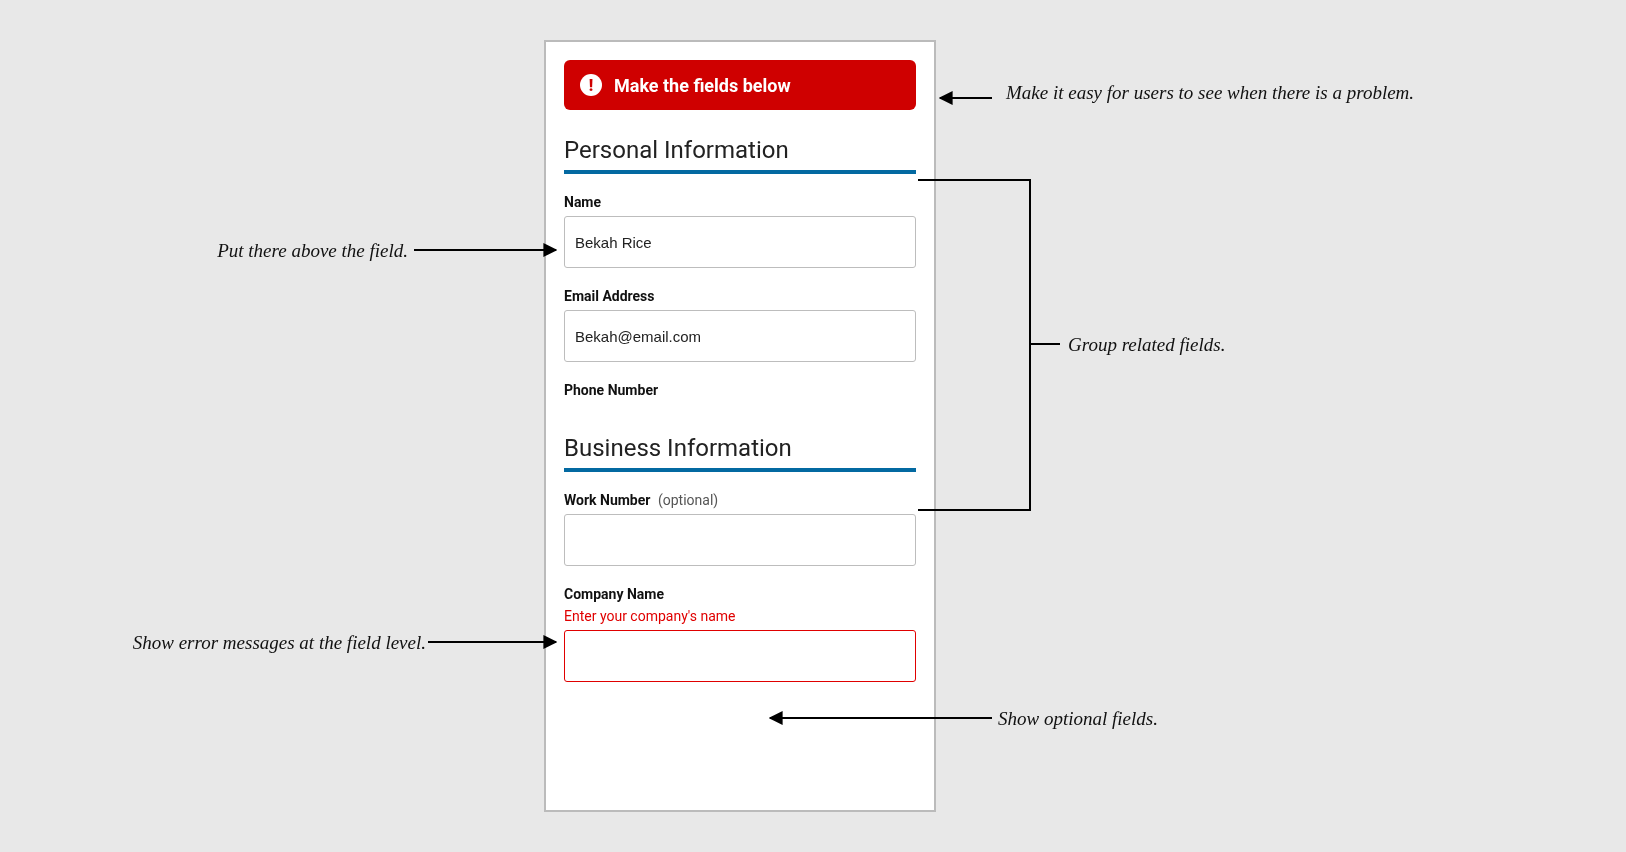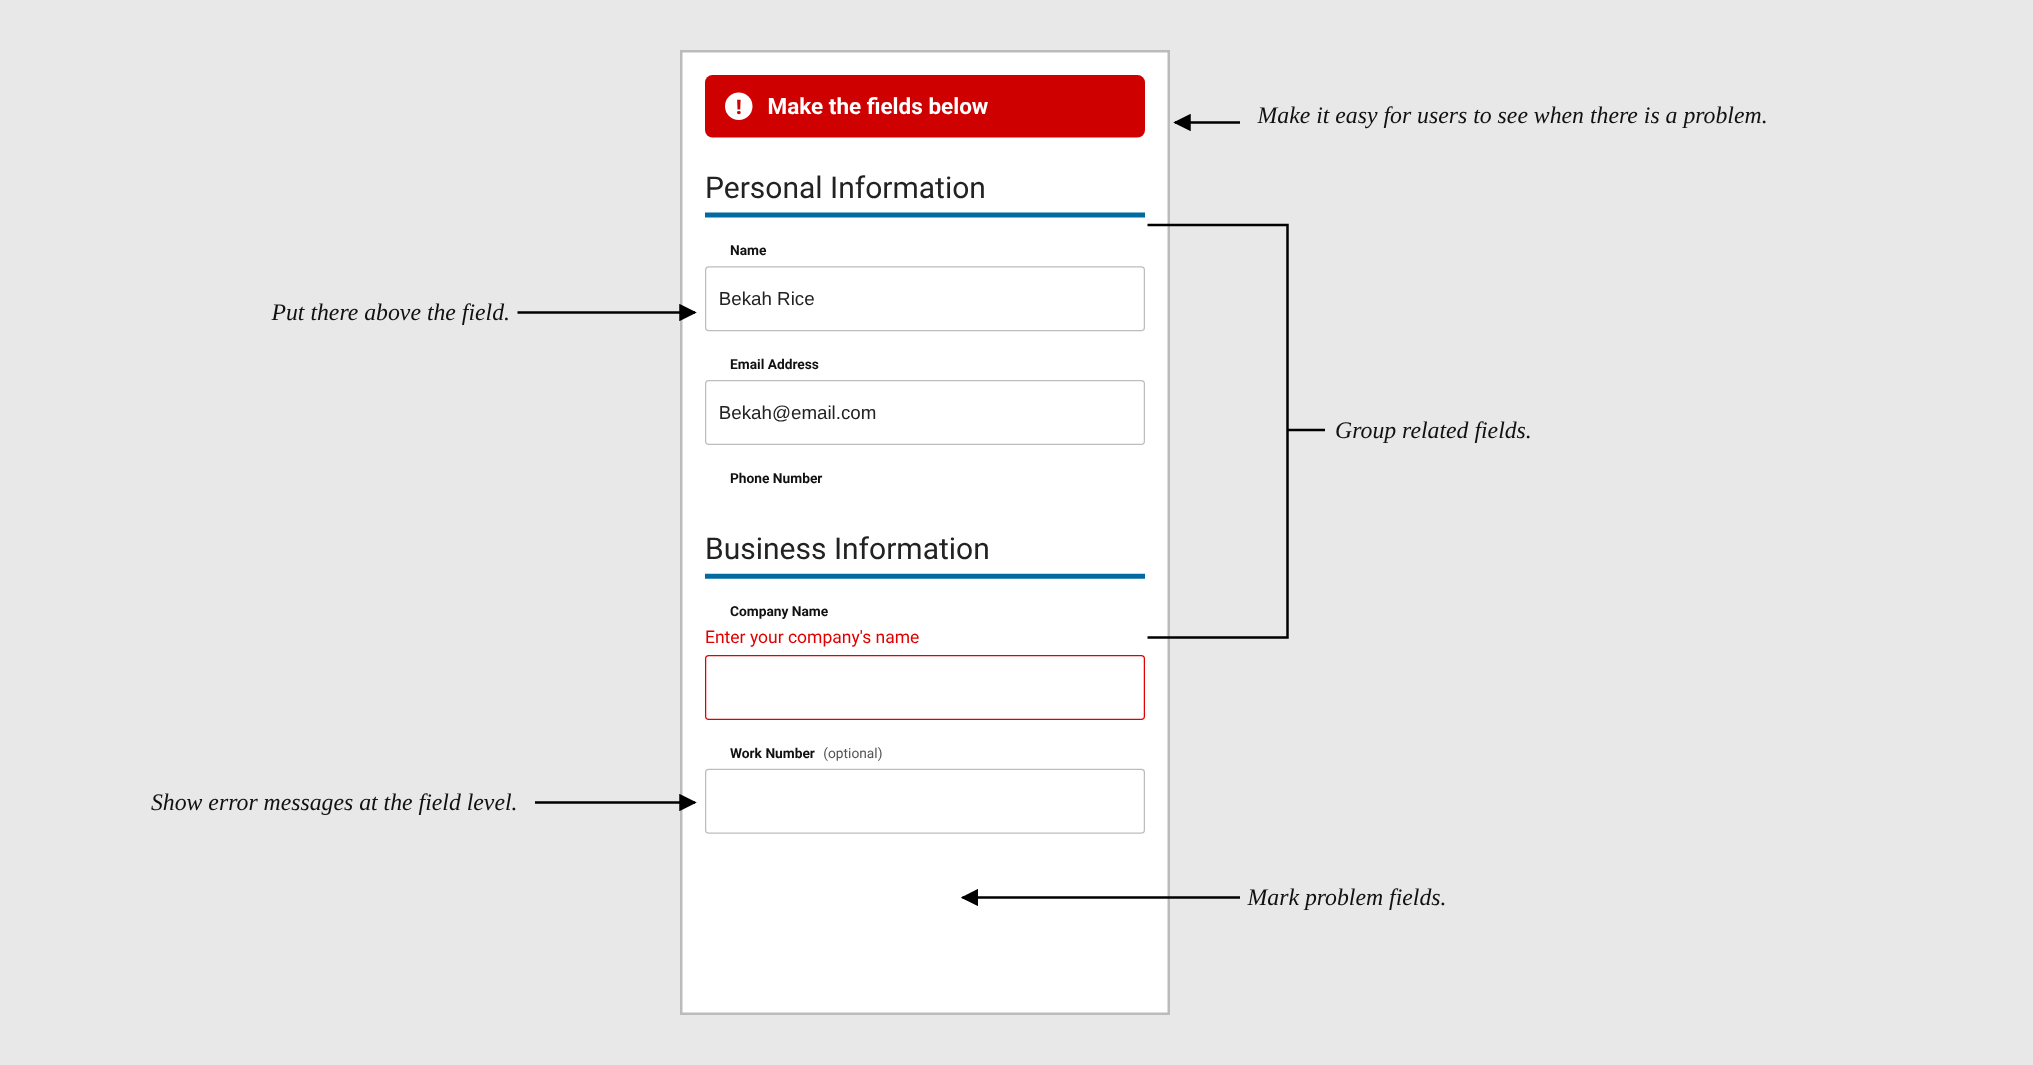--- a/index.html
+++ b/index.html
@@ -48,26 +48,25 @@
     font-size: 24px;
     font-weight: 400;
     color: #222;
     margin-top: 26px;
     padding-bottom: 6px;
     border-bottom: 4px solid #0369a1;
   }
 
   .field { margin-top: 20px; }
   .field-label {
-    font-size: 11px;
+    font-size: 14px;
     font-weight: 700;
     color: #111;
     display: block;
     margin-bottom: 6px;
-    margin-left: 20px;
   }
   .field-label .optional {
     font-weight: 400;
     color: #555;
     margin-left: 4px;
   }
   .field-error {
     color: #e00000;
     font-size: 14px;
     margin-bottom: 6px;
@@ -124,45 +123,45 @@
     <label class="field-label">Email Address</label>
     <input type="text" value="Bekah@email.com" style="">
   </div>
 
   <div class="field">
     <label class="field-label">Phone Number</label>
   </div>
 
   <h2 class="section-heading" style="margin-top:36px">Business Information</h2>
 
-  <div class="field has-error">
-    <label class="field-label">Company Name</label>
-    <div class="field-error">Enter your company's name</div>
-    <input type="text" value="" style="">
-  </div>
-
   <div class="field">
     <label class="field-label">
       <span>Work Number</span>
       <span class="optional">(optional)</span>
     </label>
+    <input type="text" value="" style="">
+  </div>
+
+  <div class="field has-error">
+    <label class="field-label">Company Name</label>
+    <div class="field-error">Enter your company's name</div>
     <input type="text" value="" style="">
   </div>
 
 </div>
 
 <div class="annotation" style="left:1006px; top:80px; width:420px;">Make it easy for users to see when there is a problem.</div>
 
 <div class="annotation" style="left:128px; top:238px; width:280px; text-align:right;">Put there above the field.</div>
 
 <div class="annotation" style="left:1068px; top:332px; width:260px;">Group related fields.</div>
 
-<div class="annotation" style="left:44px; top:630px; width:370px; text-align:right;">Show error messages at the field level.</div>
+<div class="annotation" style="left:56px; top:630px; width:370px; text-align:right;">Show error messages at the field level.</div>
 
-<div class="annotation" style="left:998px; top:706px; width:260px;">Mark problem fields.</div>
+<div class="annotation" style="left:998px; top:706px; width:260px;">Show optional fields.</div>
 
 <svg class="connectors">
   <defs>
     <marker id="arrow" viewBox="0 0 10 10" refX="9" refY="5" markerWidth="7" markerHeight="7" orient="auto-start-reverse">
       <path d="M 0 0 L 10 5 L 0 10 z" fill="#000"></path>
     </marker>
   </defs>
 
   <line x1="992" y1="98" x2="940" y2="98" stroke="#000" stroke-width="2" marker-end="url(#arrow)"></line>
 

